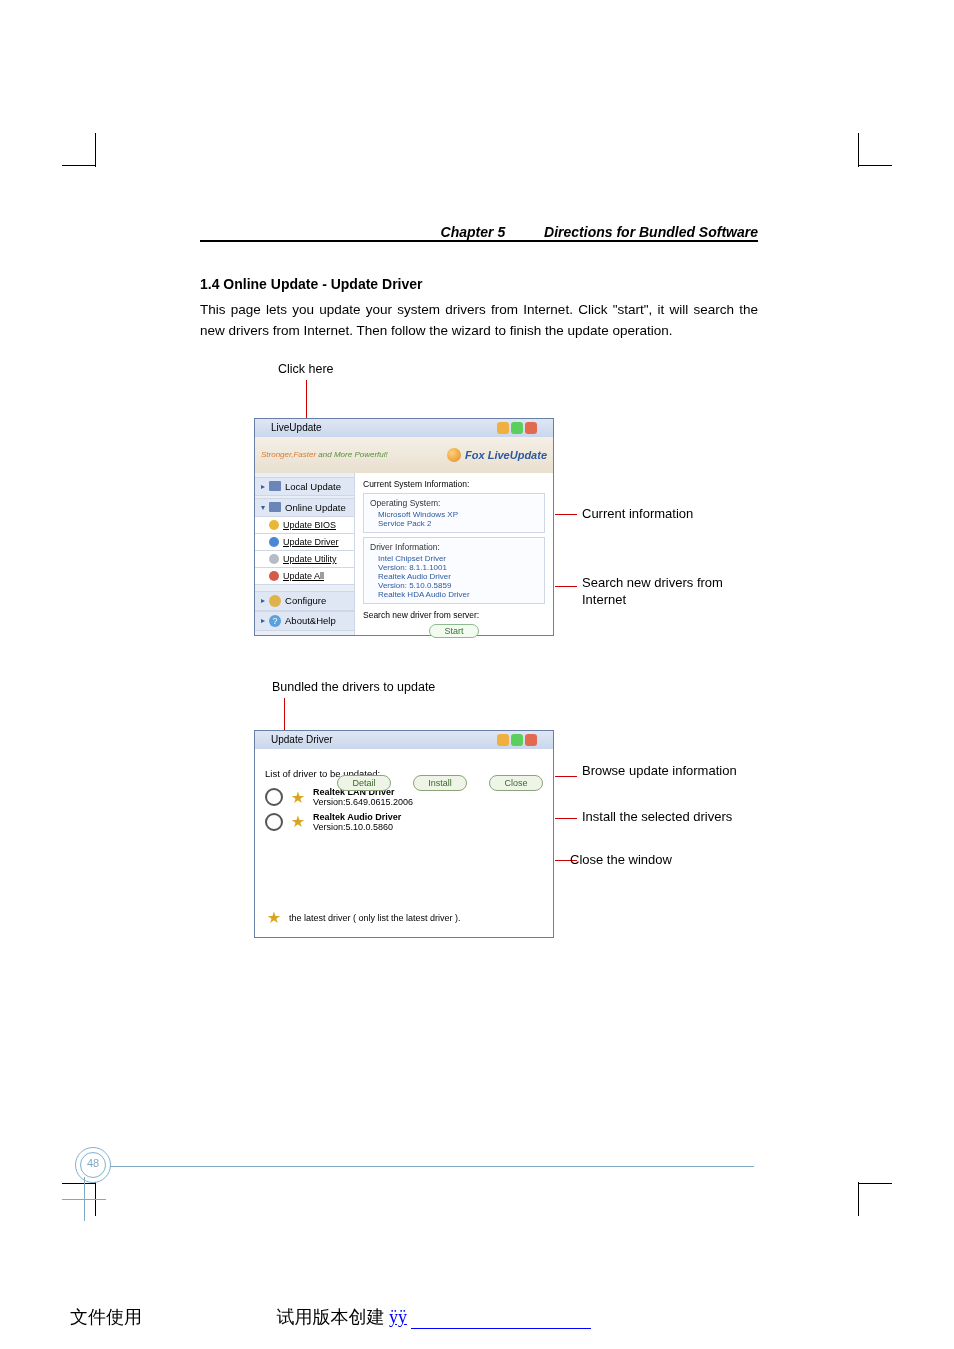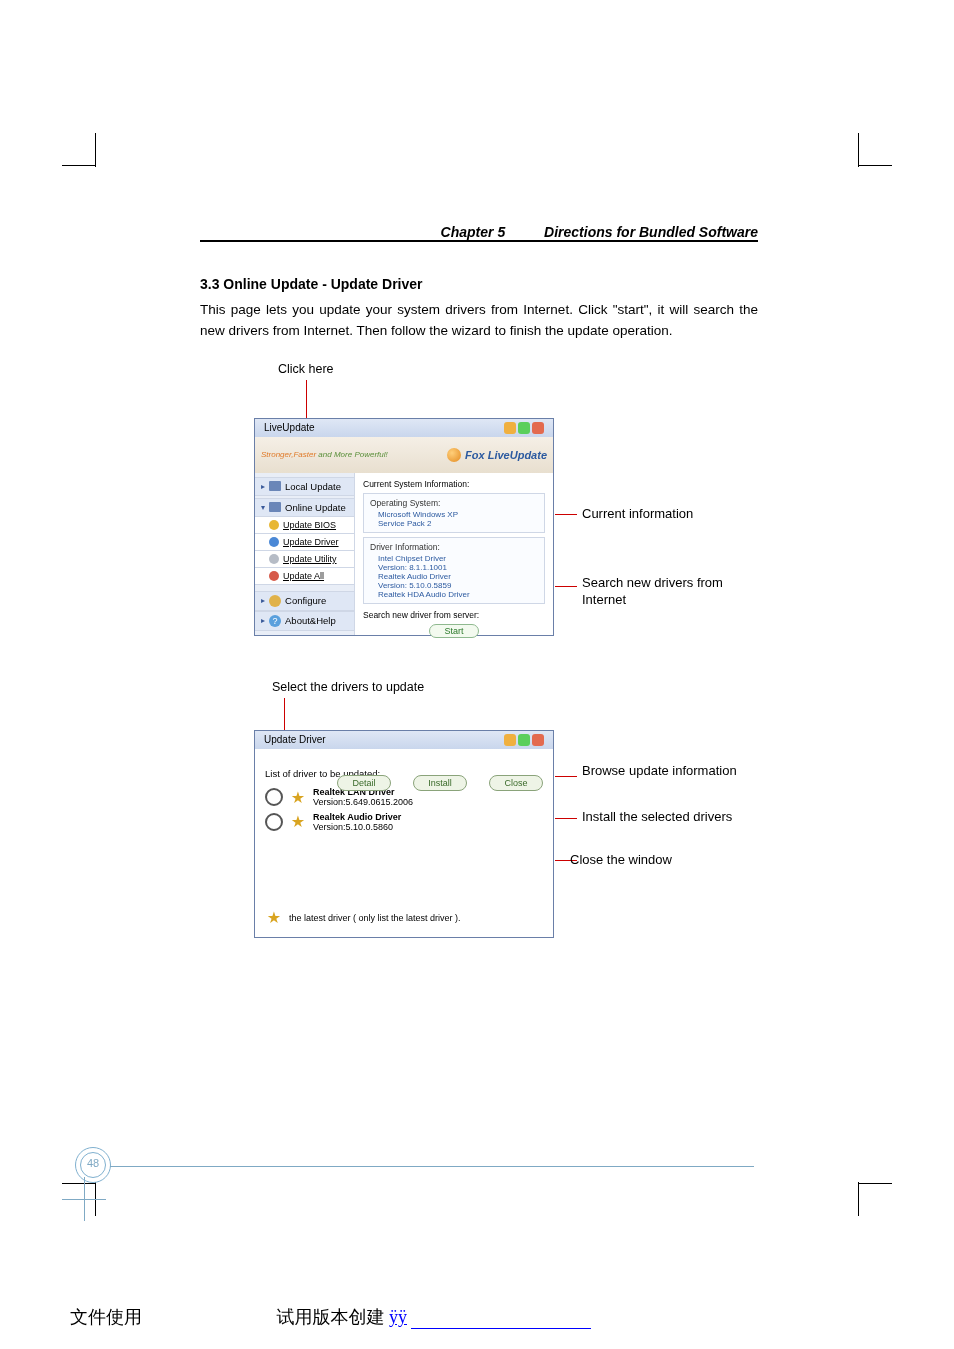--- a/index.html
+++ b/index.html
@@ -26,21 +26,21 @@
   .chapter-head .cnum { margin-right: 35px; }
 
   .sec-title { font-weight: bold; font-size: 14px; margin-top: 34px; }
   .body-text { font-size: 13.5px; line-height: 1.55; margin-top: 8px; text-align: justify; }
 
   .fig-area { position: relative; margin-top: 20px; height: 280px; }
   .click-here { position: absolute; left: 78px; top: 0; font-size: 12.5px; }
   .click-line { position: absolute; left: 106px; top: 18px; width: 1px; height: 40px; background: #c00; }
 
   .win1 { position: absolute; left: 54px; top: 56px; width: 300px; height: 218px; border: 1px solid #6a7fa8; background: #eef1f6; font-size: 10px; }
-  .titlebar { height: 18px; background: linear-gradient(#dfe7f5,#c9d6ec); display: flex; align-items: center; justify-content: space-between; padding: 0 9px; font-size: 10px; gap: 48px; }
+  .titlebar { height: 18px; background: linear-gradient(#dfe7f5,#c9d6ec); display: flex; align-items: center; justify-content: space-between; padding: 0 16px; font-size: 10px; gap: 48px; }
   .tbtns { display: flex; gap: 2px; }
   .tbtn { width: 12px; height: 12px; border-radius: 3px; display:inline-block; }
   .tmin { background: #f0b040; }
   .tmax { background: #5bcf5b; }
   .tcls { background: #e36a4f; }
   .banner { height: 36px; background: linear-gradient(#f5efe6,#e8dfcf); display: flex; align-items: center; justify-content: space-between; padding: 0 6px; }
   .tagline { font-size: 8px; font-style: italic; }
   .tagline .tg1 { color: #e07a2a; }
   .tagline .tg2 { color: #5a8f3a; }
   .brand { font-style: italic; font-weight: bold; color: #2c5aa0; font-size: 11px; display:flex; align-items:center; gap:4px;}
@@ -126,21 +126,21 @@
   <div class="crop h br1"></div>
     <div class="crop v br2"></div>
 
   <div class="content">
     <div class="chapter-head">
       <span class="cnum">Chapter 5</span>
       <span>Directions for Bundled Software</span>
     </div>
     <div class="chapter-line"></div>
 
-    <div class="sec-title">3.3 Online Update - Update Driver</div>
+    <div class="sec-title">1.4 Online Update - Update Driver</div>
     <div class="body-text">This page lets you update your system drivers from Internet. Click "start", it will search the new drivers from Internet. Then follow the wizard to finish the update operation.</div>
 
     <div class="fig-area">
       <div class="click-here">Click here</div>
       <div class="click-line"></div>
 
       <div class="win1">
         <div class="titlebar">
           <span>LiveUpdate</span>
           <span class="tbtns">
@@ -224,21 +224,21 @@
         </div>
       </div>
 
       <div class="co-line co1-line"></div>
       <div class="callout co1-text">Current information</div>
       <div class="co-line co2-line"></div>
       <div class="callout co2-text">Search new drivers from Internet</div>
     </div>
 
     <div class="fig2-area">
-      <div class="sel-label">Select the drivers to update</div>
+      <div class="sel-label">Bundled the drivers to update</div>
       <div class="sel-line"></div>
 
       <div class="win2">
         <div class="titlebar">
           <span>Update Driver</span>
           <span class="tbtns">
             <span class="tbtn tmin"></span>
             <span class="tbtn tmax"></span>
             <span class="tbtn tcls"></span>
           </span>

